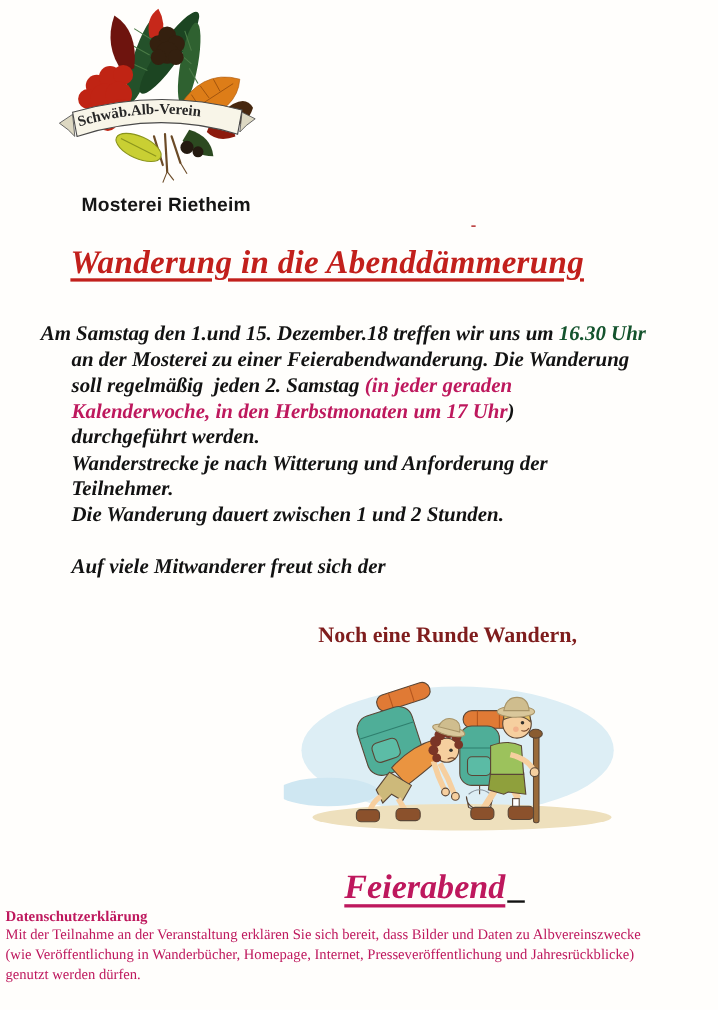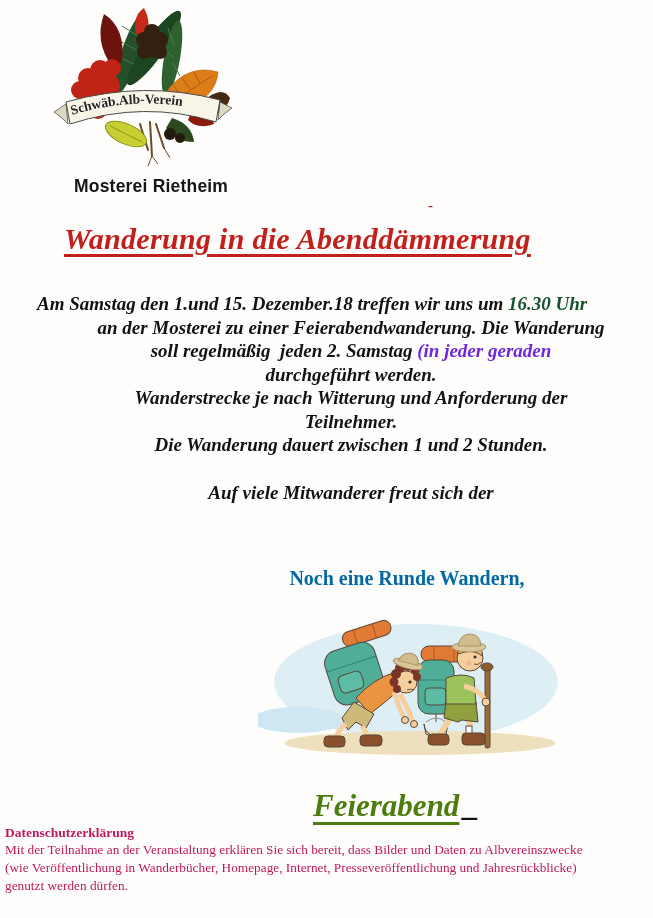--- a/index.html
+++ b/index.html
@@ -14,38 +14,38 @@
   .stray-dash{position:absolute;left:428px;top:197px;color:#b22222;font-weight:bold;
     font-size:15px;font-family:"Liberation Serif",serif;}
 
   .title{position:absolute;left:64px;top:222px;font-size:30px;font-weight:bold;font-style:italic;
     color:#c2201c;text-decoration:underline;text-decoration-thickness:2.5px;text-underline-offset:5px;
     white-space:nowrap;letter-spacing:.3px;text-align:right;}
 
   .body-text{position:absolute;left:37px;top:292px;width:600px;font-size:19px;font-weight:bold;
     font-style:italic;line-height:23.5px;color:#121212;}
   .body-line{white-space:pre-wrap;}
-  .indent{padding-left:28px;text-align:center;}
+  .indent{padding-left:28px;}
   .red{color:#14532d;}
-  .green{color:#6d28d9;}
+  .green{color:#be185d;}
   .spacer{height:24px;}
 
-  .slogan{position:absolute;left:252px;top:566px;width:310px;text-align:center;color:#0369a1;
+  .slogan{position:absolute;left:252px;top:566px;width:310px;text-align:center;color:#7f1d1d;
     font-weight:bold;font-size:20px;line-height:25px;}
   .slogan div{white-space:pre-wrap;}
 
   .illustration{position:absolute;left:258px;top:610px;width:302px;height:148px;}
 
   .signature{position:absolute;left:22px;top:740px;line-height:18px;}
   .sig-role{font-style:italic;font-size:15px;}
   .sig-name{font-size:15.5px;}
   .sig-phone{font-size:13px;letter-spacing:.4px;}
 
   .closing{position:absolute;left:313px;top:788px;font-size:31px;font-weight:bold;white-space:nowrap;}
-  .closing .word{font-style:italic;color:#4d7c0f;text-decoration:underline;
+  .closing .word{font-style:italic;color:#be185d;text-decoration:underline;
     text-decoration-thickness:3px;text-underline-offset:6px;}
   .closing .mark{color:#111;margin-left:2px;}
 
   .privacy{position:absolute;left:5px;top:824px;width:600px;font-size:13.3px;line-height:18px;color:#be185d;}
   .privacy-heading{font-weight:bold;font-size:13.5px;line-height:17px;}
 </style>
 </head>
 <body>
 
 <div class="page">
@@ -131,20 +131,21 @@
   <div class="org-name">Mosterei Rietheim</div>
 
   <div class="stray-dash">-</div>
 
   <div class="title">Wanderung in die Abenddämmerung</div>
 
   <div class="body-text">
     <div class="body-line"><span>Am Samstag den 1.und 15. Dezember.18 treffen wir uns um </span><span class="red">16.30 Uhr</span></div>
     <div class="body-line indent">an der Mosterei zu einer Feierabendwanderung. Die Wanderung</div>
     <div class="body-line indent"><span>soll regelmäßig  jeden 2. Samstag </span><span class="green">(in jeder geraden</span></div>
+    <div class="body-line indent"><span class="green">Kalenderwoche, in den Herbstmonaten um 17 Uhr</span><span>)</span></div>
     <div class="body-line indent">durchgeführt werden.</div>
     <div class="body-line indent">Wanderstrecke je nach Witterung und Anforderung der</div>
     <div class="body-line indent">Teilnehmer.</div>
     <div class="body-line indent">Die Wanderung dauert zwischen 1 und 2 Stunden.</div>
     <div class="spacer"></div>
     <div class="body-line indent">Auf viele Mitwanderer freut sich der</div>
   </div>
 
   <div class="slogan">
     <div>Noch eine Runde Wandern,</div>

